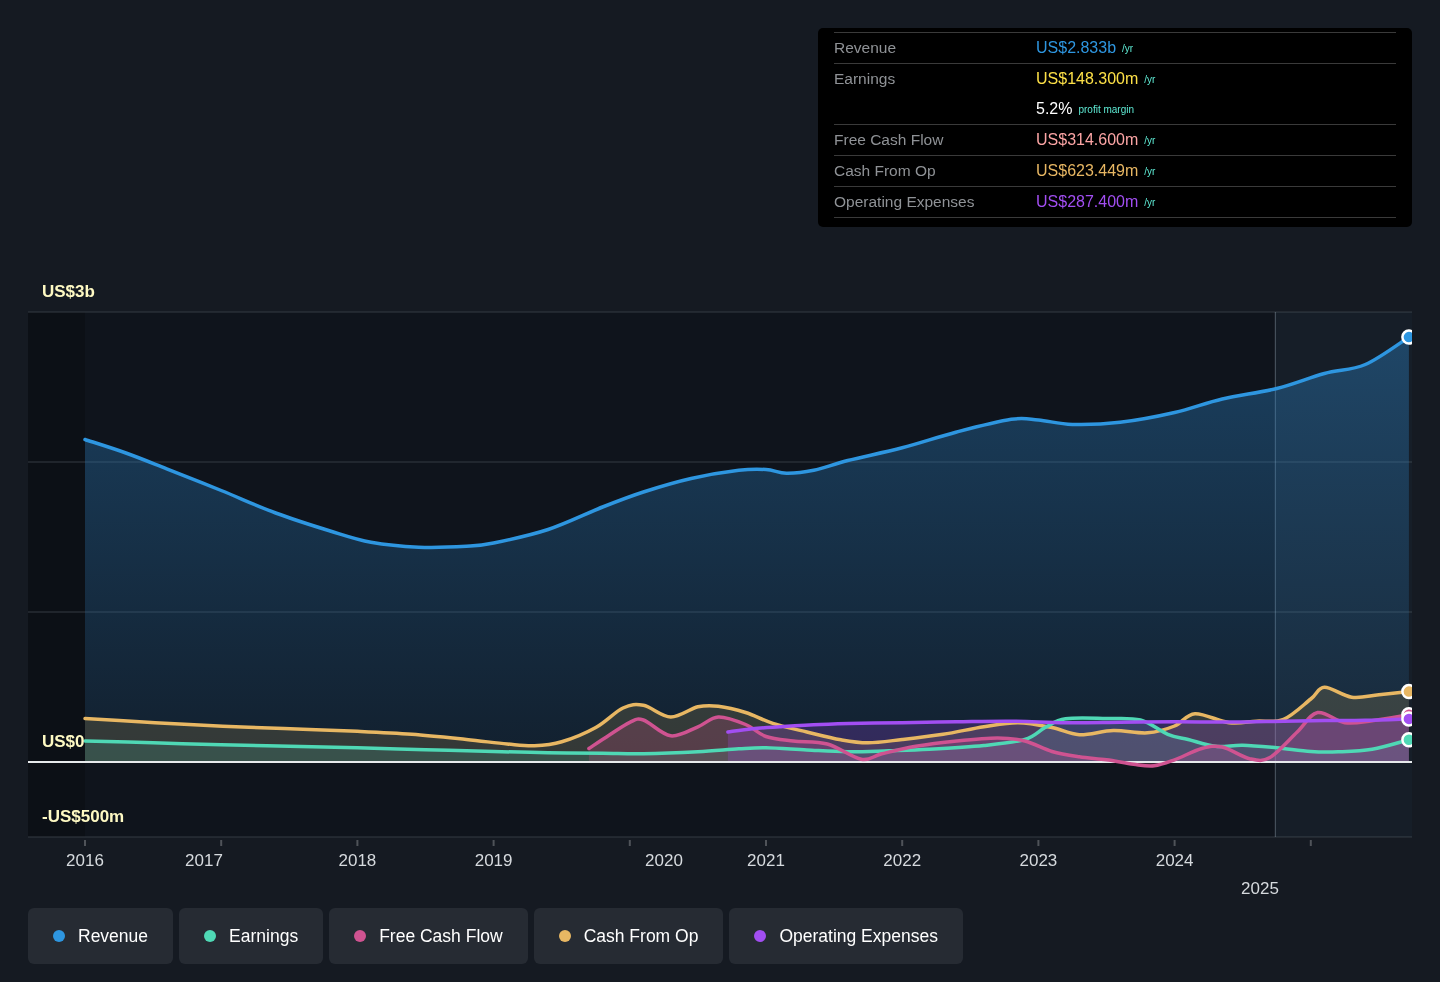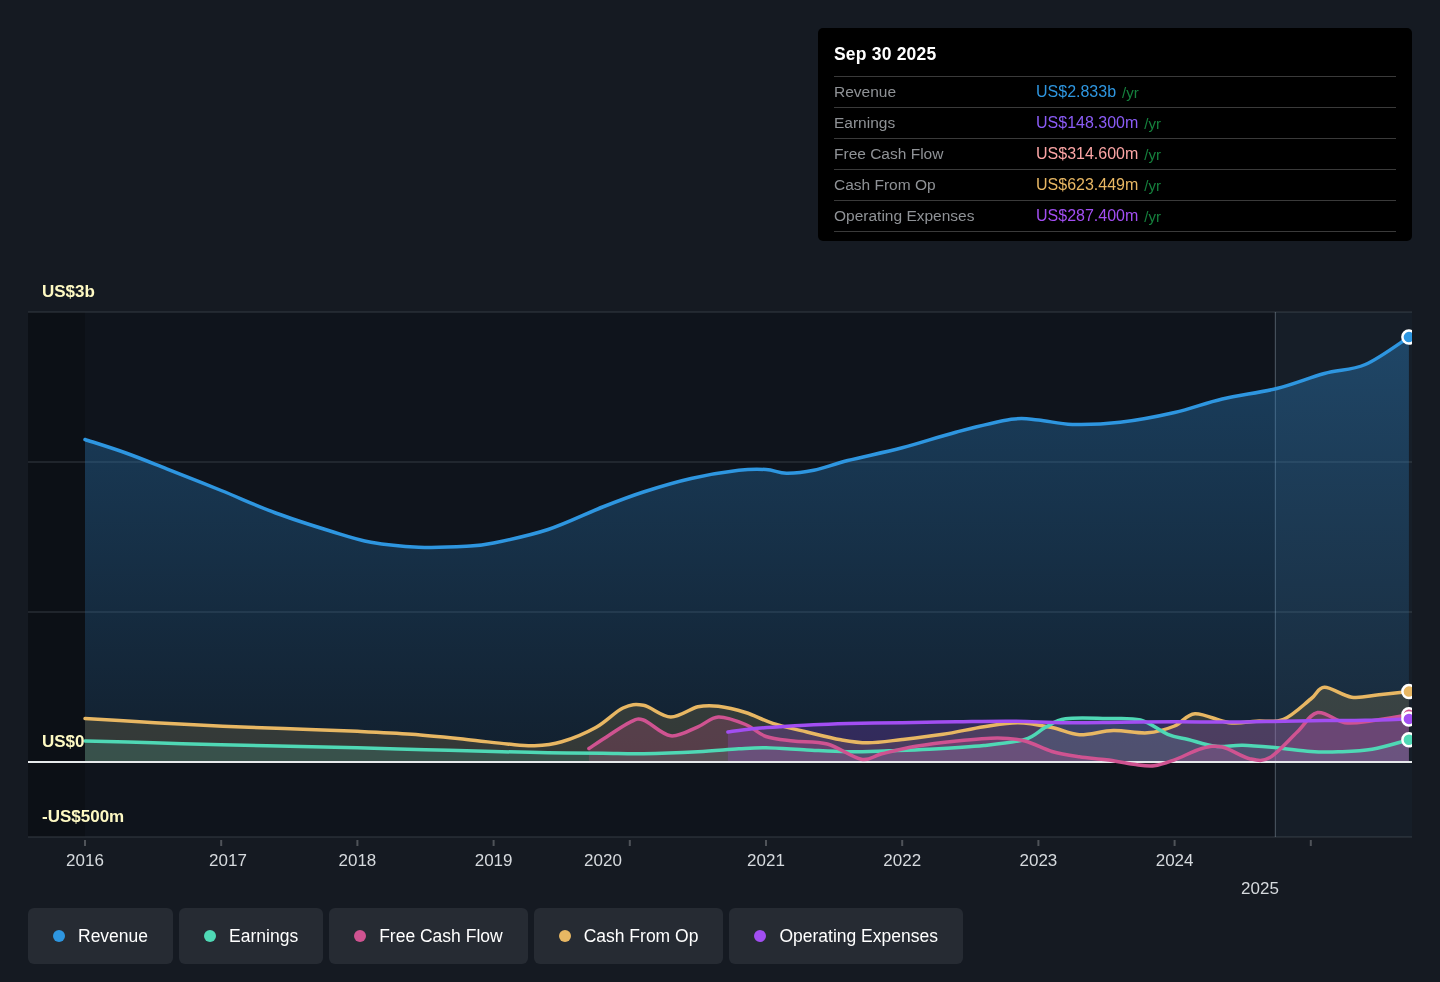--- a/index.html
+++ b/index.html
@@ -10,21 +10,21 @@
 
   
   .tooltip{position:absolute;left:818px;top:28px;width:594px;box-sizing:border-box;
            background:#000;border-radius:5px;padding:4px 16px 0 16px;z-index:5;}
   .tt-title{height:44px;display:flex;align-items:center;color:#fff;
             font-size:17.5px;font-weight:700;letter-spacing:.2px;}
   .tt-row{display:flex;align-items:center;height:30px;border-top:1px solid #3a3a3a;}
   .tt-row.grouped{border-top:none;}
   .tt-label{width:202px;flex:none;color:#8f9296;font-size:15.5px;}
   .tt-value{font-weight:400;font-size:16px;white-space:nowrap;}
-  .tt-suffix{color:#15803d;font-size:15px;margin-left:6px;white-space:nowrap;}
+  .tt-suffix{color:#5eead4;font-size:10px;margin-left:6px;white-space:nowrap;}
   .tt-end{border-top:1px solid #3a3a3a;height:9px;}
 
   
   .ylab{position:absolute;left:42px;color:#fef9c3;font-size:17px;font-weight:600;
         line-height:20px;z-index:3;}
   .xlab{position:absolute;top:851px;width:90px;margin-left:-45px;text-align:center;
         color:#d6dade;font-size:17px;font-weight:400;z-index:3;}
 
   
   .legend{position:absolute;left:28px;top:908px;display:flex;gap:6px;z-index:4;}
@@ -79,31 +79,35 @@
       <line x1="493.59999999999997" x2="493.59999999999997" y1="840" y2="846" stroke="rgba(255,255,255,0.25)" stroke-width="2"></line>
       <line x1="629.8" x2="629.8" y1="840" y2="846" stroke="rgba(255,255,255,0.25)" stroke-width="2"></line>
       <line x1="766" x2="766" y1="840" y2="846" stroke="rgba(255,255,255,0.25)" stroke-width="2"></line>
       <line x1="902.1999999999999" x2="902.1999999999999" y1="840" y2="846" stroke="rgba(255,255,255,0.25)" stroke-width="2"></line>
       <line x1="1038.3999999999999" x2="1038.3999999999999" y1="840" y2="846" stroke="rgba(255,255,255,0.25)" stroke-width="2"></line>
       <line x1="1174.6" x2="1174.6" y1="840" y2="846" stroke="rgba(255,255,255,0.25)" stroke-width="2"></line>
       <line x1="1310.8" x2="1310.8" y1="840" y2="846" stroke="rgba(255,255,255,0.25)" stroke-width="2"></line>
     </svg>
 
   <div class="tooltip">
-    <div class="tt-title">Sep 30 2025</div>
     <div id="tt-rows">
         <div class="tt-row">
           <span class="tt-label">Revenue</span>
           <span class="tt-value" style="color: rgb(46, 150, 224);">US$2.833b</span>
           <span class="tt-suffix">/yr</span>
         </div>
         <div class="tt-row">
           <span class="tt-label">Earnings</span>
-          <span class="tt-value" style="color: #8b5cf6;">US$148.300m</span>
+          <span class="tt-value" style="color: #fde047;">US$148.300m</span>
           <span class="tt-suffix">/yr</span>
+        </div>
+        <div class="tt-row grouped">
+          <span class="tt-label"></span>
+          <span class="tt-value" style="color: rgb(255, 255, 255);">5.2%</span>
+          <span class="tt-suffix">profit margin</span>
         </div>
         <div class="tt-row">
           <span class="tt-label">Free Cash Flow</span>
           <span class="tt-value" style="color: #fca5a5;">US$314.600m</span>
           <span class="tt-suffix">/yr</span>
         </div>
         <div class="tt-row">
           <span class="tt-label">Cash From Op</span>
           <span class="tt-value" style="color: rgb(232, 183, 99);">US$623.449m</span>
           <span class="tt-suffix">/yr</span>
@@ -117,24 +121,24 @@
     <div class="tt-end"></div>
   </div>
 
   <div id="ylabels">
       <div class="ylab" style="top: 282px;">US$3b</div>
       <div class="ylab" style="top: 732px; text-align: right;">US$0</div>
       <div class="ylab" style="top: 807px;">-US$500m</div>
     </div>
   <div id="xlabels">
       <div class="xlab" style="left: 85px;">2016</div>
-      <div class="xlab" style="left: 228px; text-align: center;">2017</div>
+      <div class="xlab" style="left: 204px; text-align: center;">2017</div>
       <div class="xlab" style="left: 357.4px;">2018</div>
       <div class="xlab" style="left: 493.6px;">2019</div>
-      <div class="xlab" style="left: 603px;">2020</div>
+      <div class="xlab" style="left: 664px;">2020</div>
       <div class="xlab" style="left: 766px;">2021</div>
       <div class="xlab" style="left: 902.2px;">2022</div>
       <div class="xlab" style="left: 1038.4px;">2023</div>
       <div class="xlab" style="left: 1174.6px;">2024</div>
       <div class="xlab" style="left: 1260px; margin-top: 28px;">2025</div>
     </div>
 
   <div class="legend" id="legend">
       <div class="chip">
         <span class="dot" style="background: rgb(46, 150, 224);"></span>

